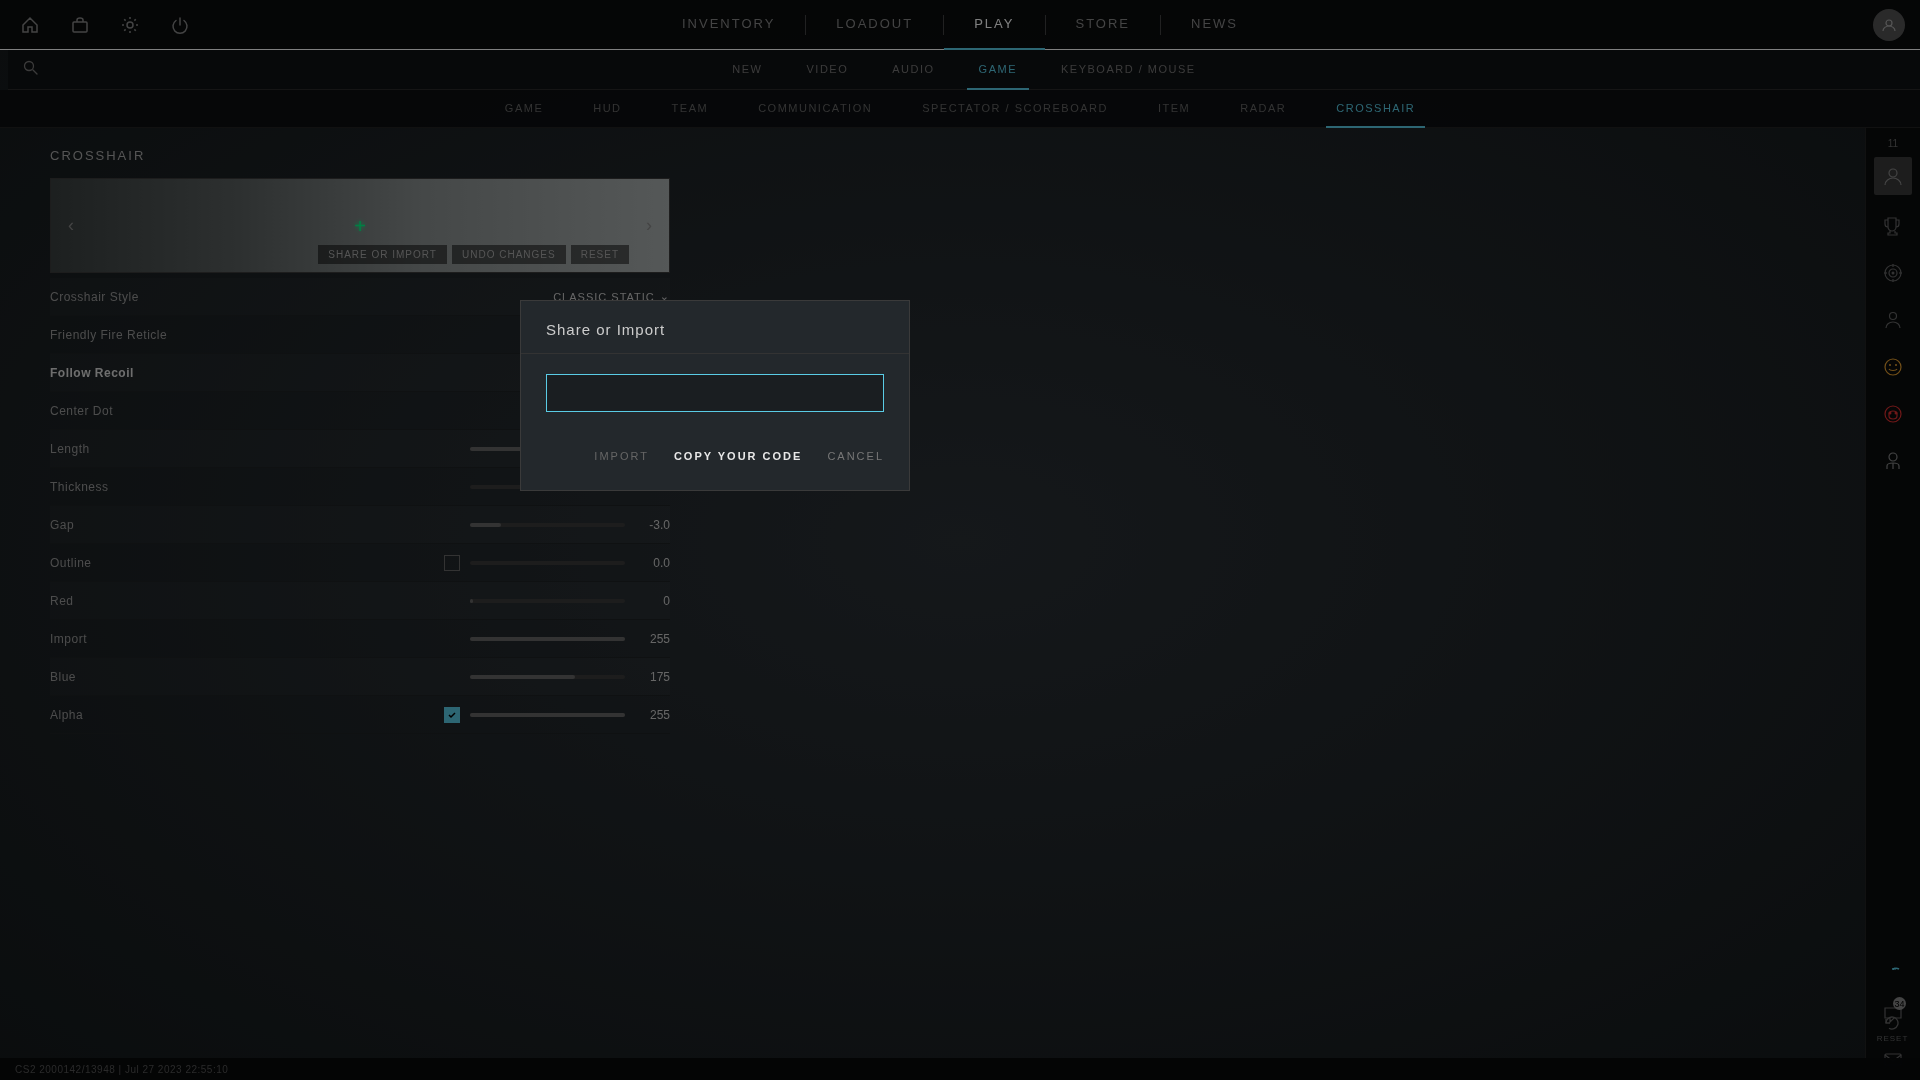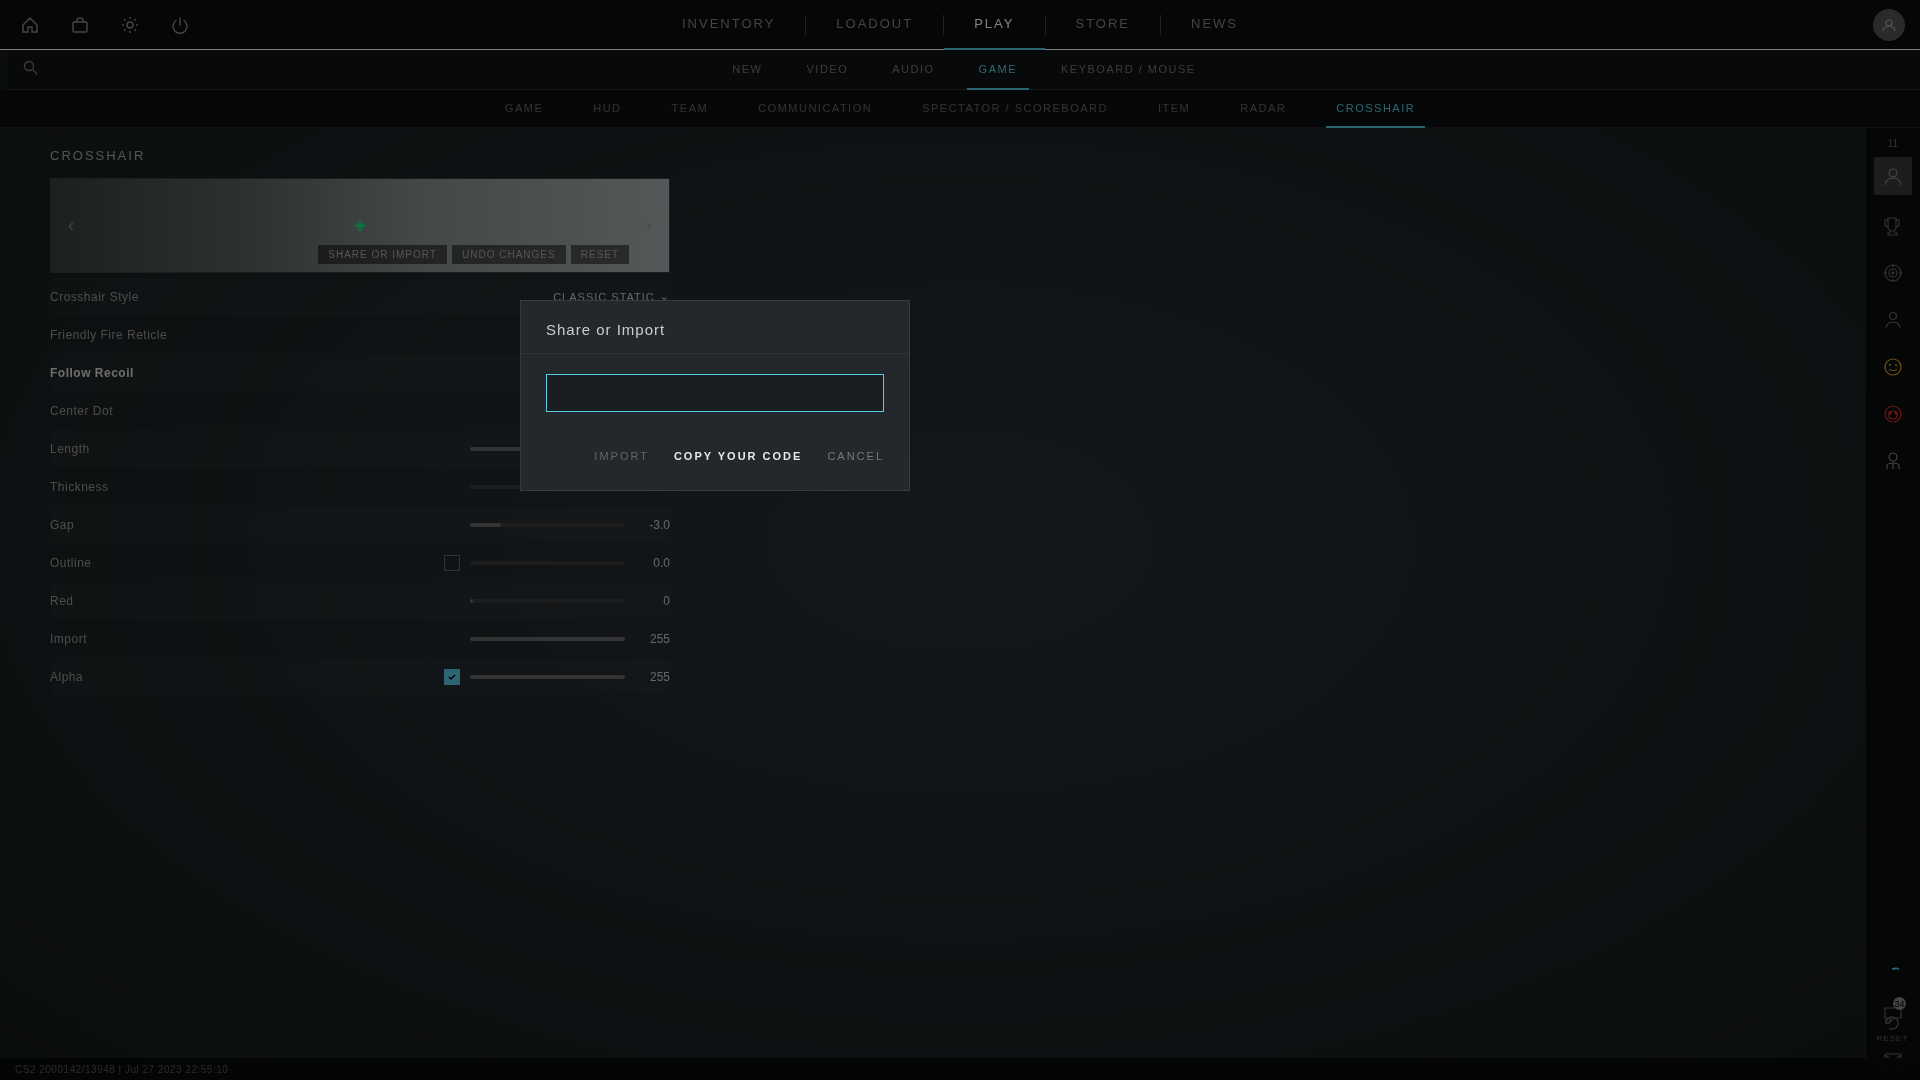--- a/index.html
+++ b/index.html
@@ -734,20 +734,29 @@
       <div class="settings-row">
         <div class="row-label">Import</div>
         <div class="row-control">
           <div class="slider-track">
             <div class="slider-fill" style="width: 100%"></div>
           </div>
           <div class="slider-value">255</div>
         </div>
       </div>
 
+      <div class="settings-row">
+        <div class="row-label">Blue</div>
+        <div class="row-control">
+          <div class="slider-track">
+            <div class="slider-fill" style="width: 68%"></div>
+          </div>
+          <div class="slider-value">175</div>
+        </div>
+      </div>
 
       <div class="settings-row">
         <div class="row-label">Alpha</div>
         <div class="row-control">
           <div class="checkbox-custom checked">
             <svg width="10" height="10" viewBox="0 0 10 10" fill="none">
               <path d="M2 5L4 7L8 3" stroke="#000" stroke-width="1.5"></path>
             </svg>
           </div>
           <div class="slider-track">

